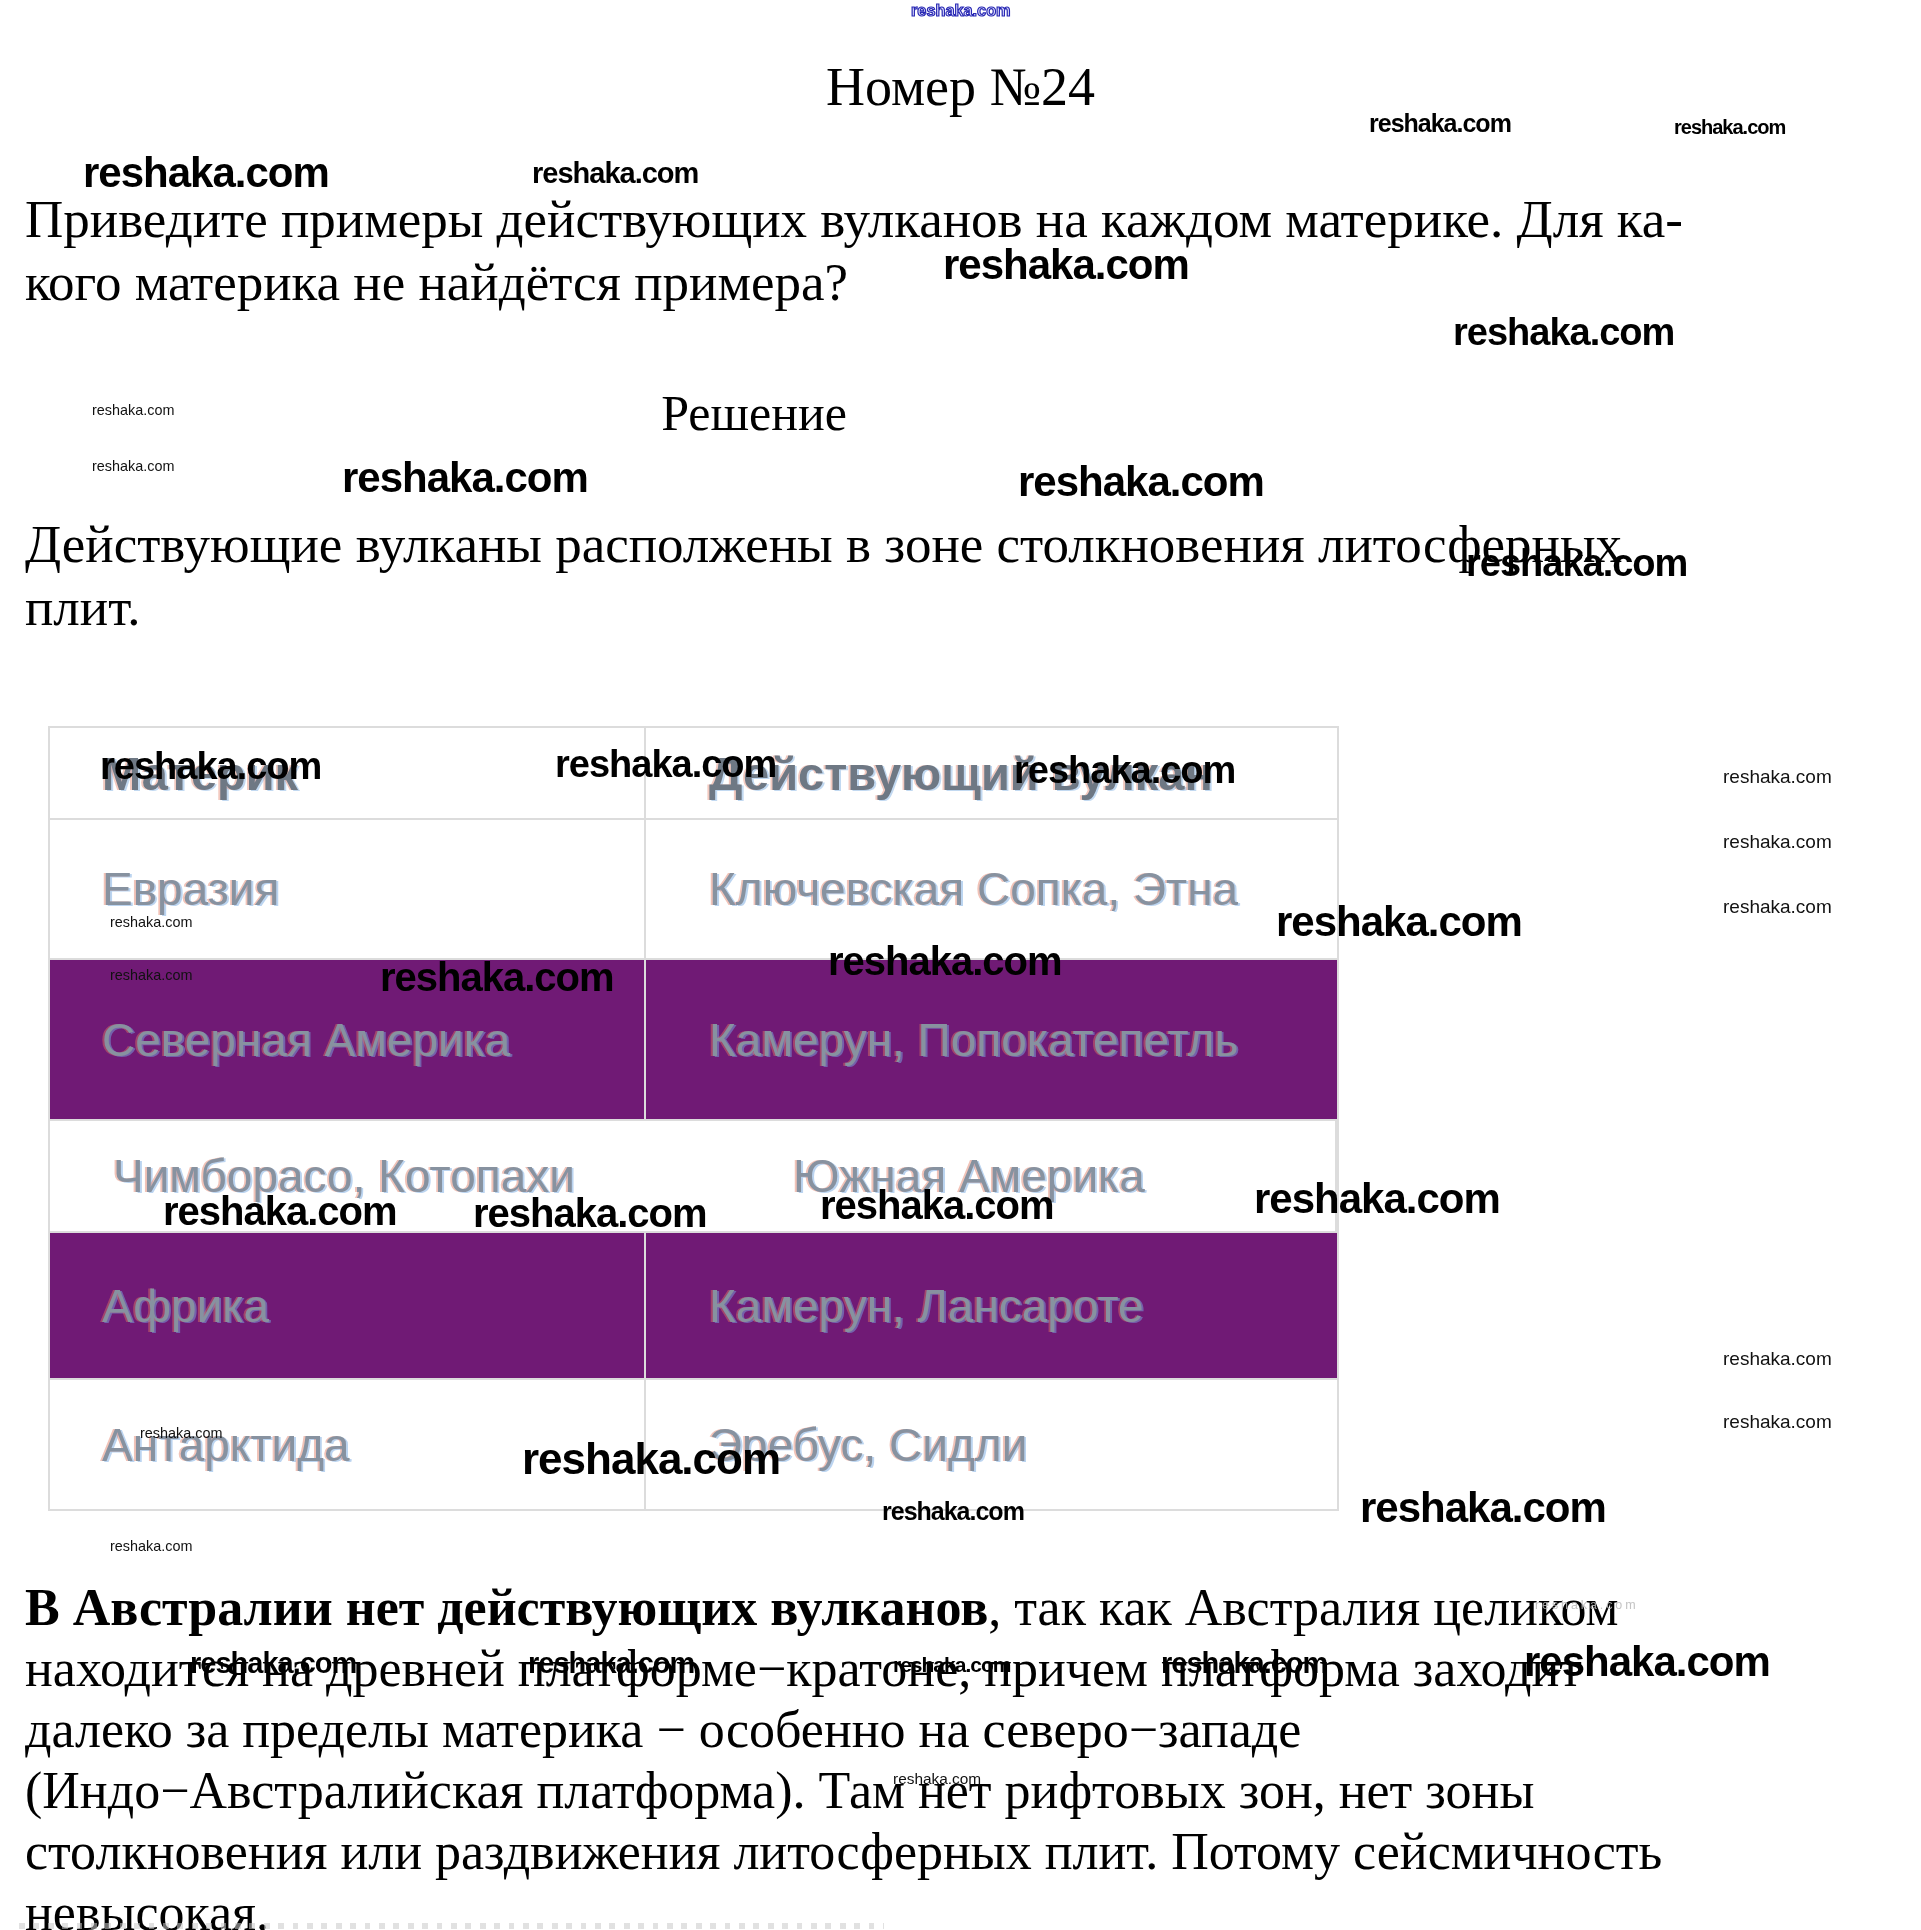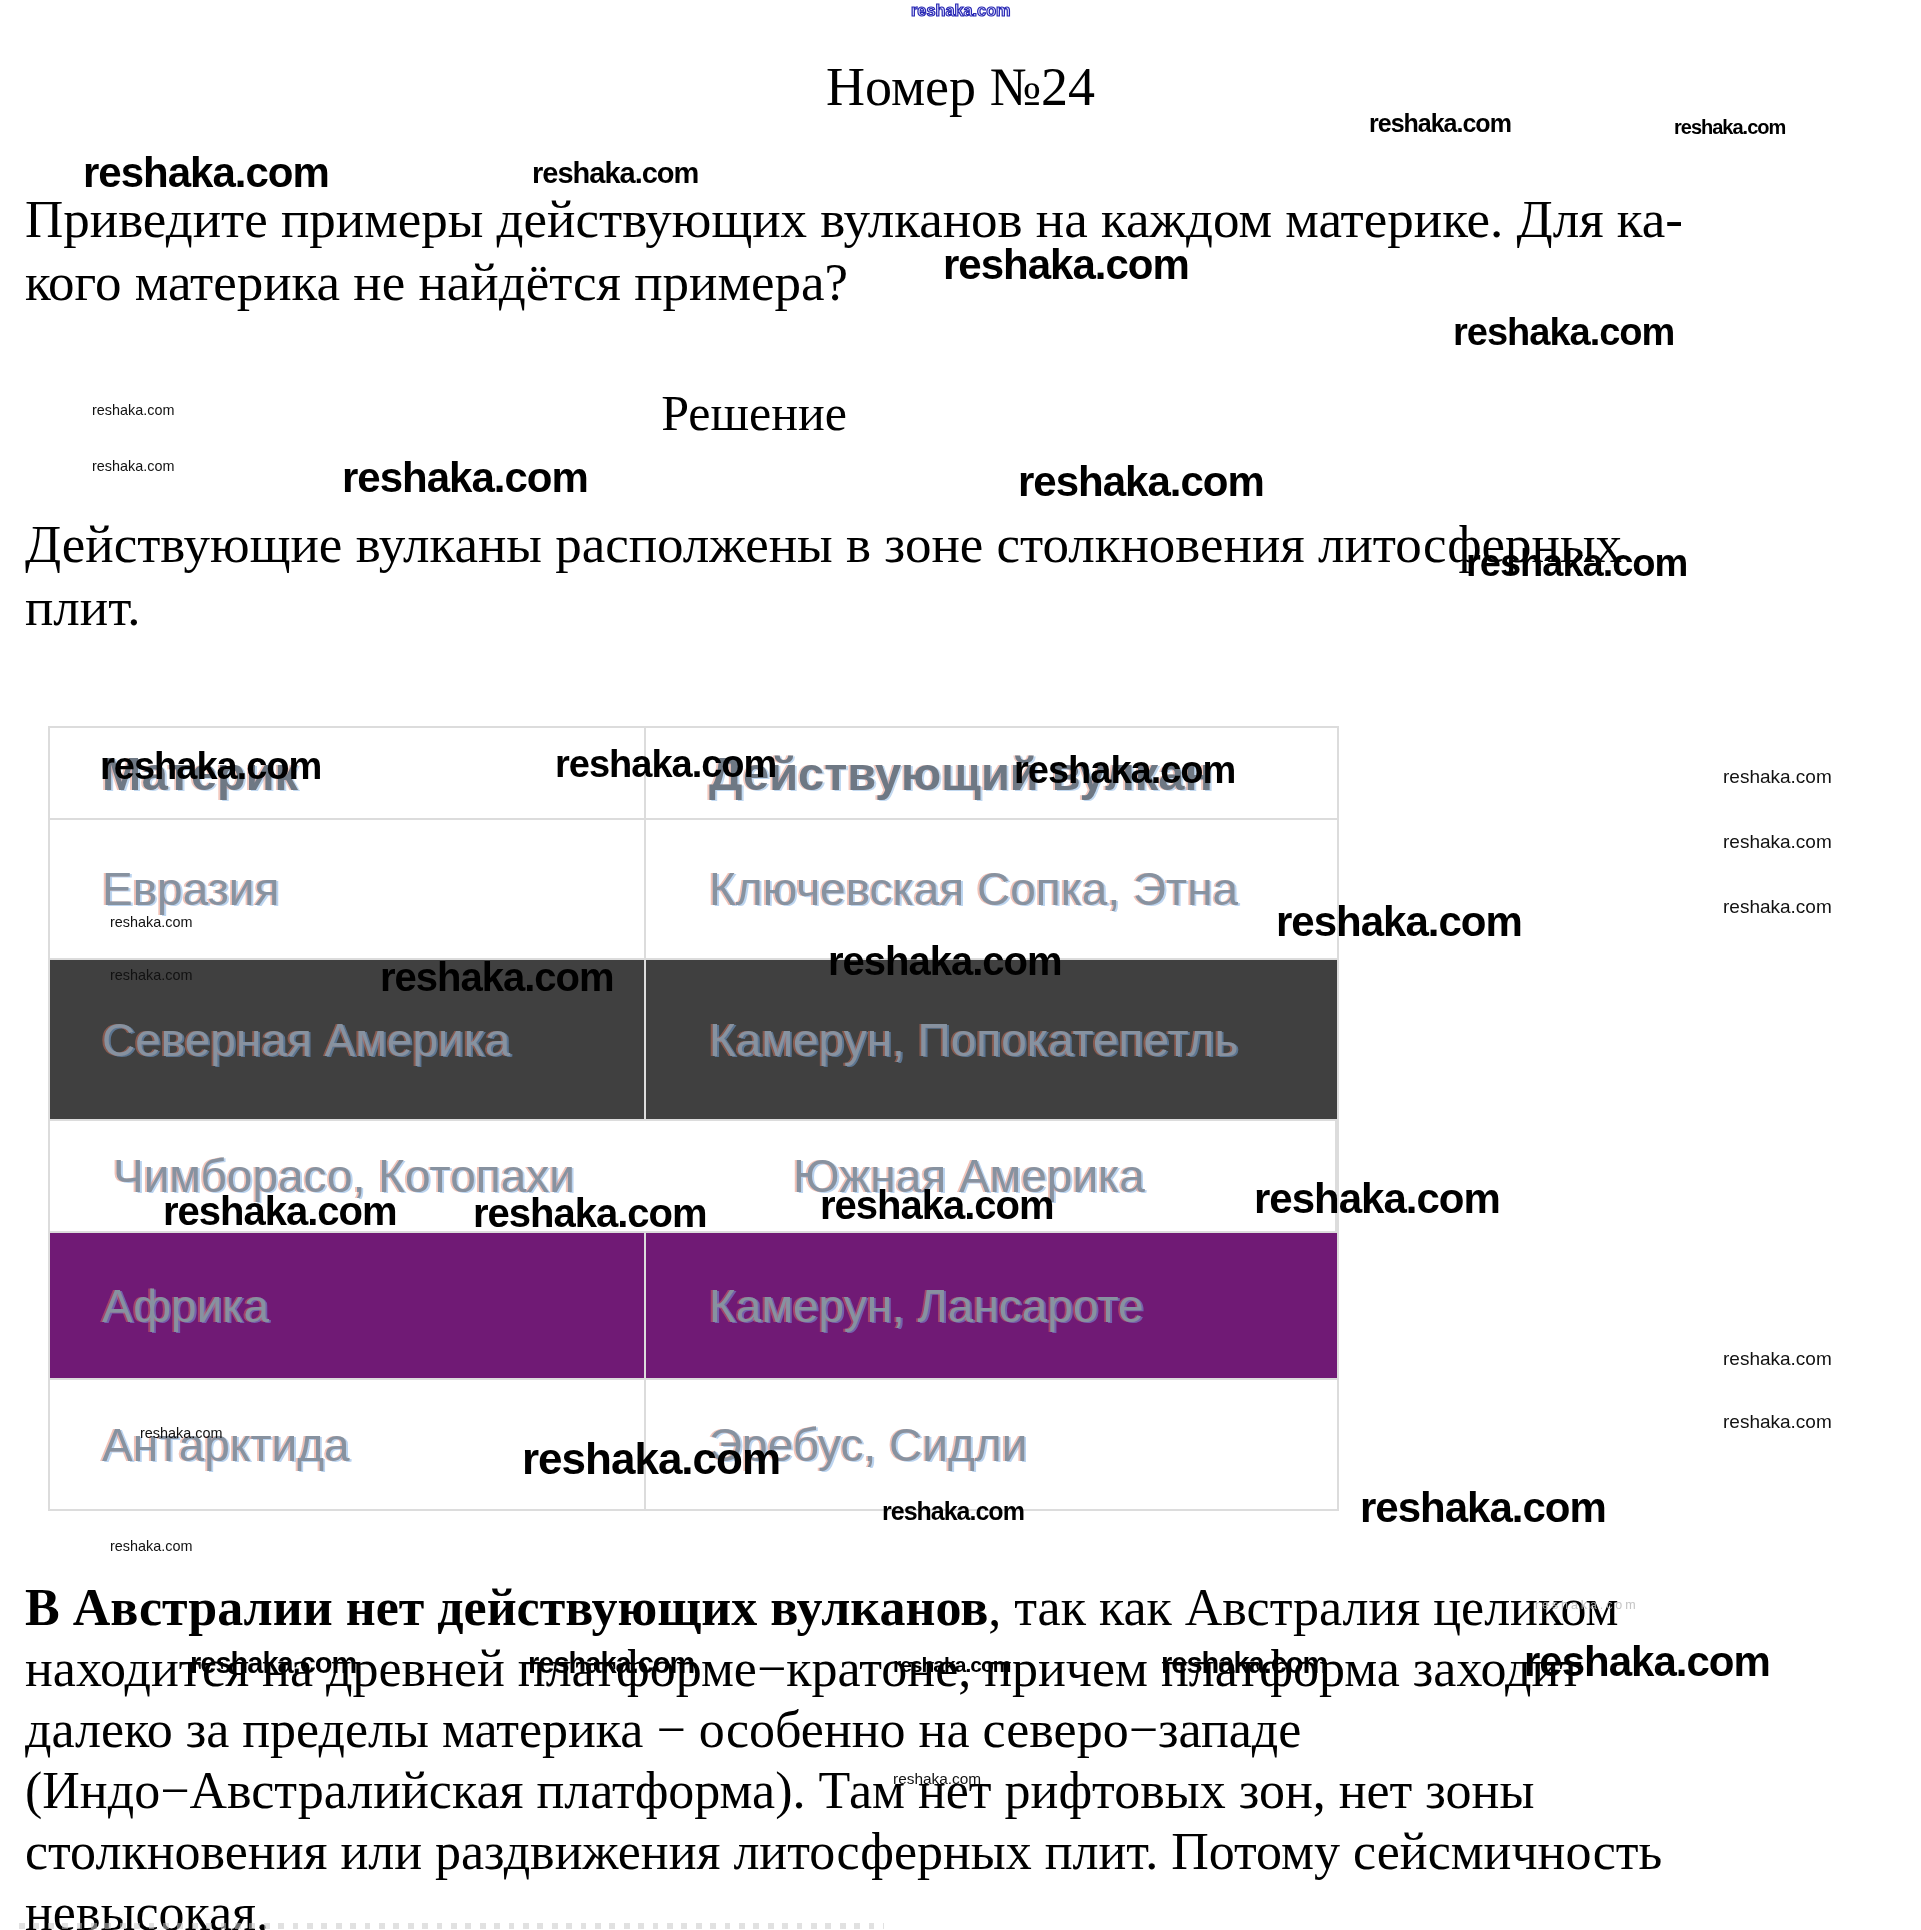--- a/index.html
+++ b/index.html
@@ -27,21 +27,21 @@
   .volcano-table {
     position:absolute; top:726px; left:48px; width:1287px;
     border:2.9px solid #dcdcdc;
     font-family:"Liberation Sans", sans-serif;
     background:#ffffff;
   }
   .t-row { display:flex; border-bottom:2.9px solid #dcdcdc; }
   .t-row:last-child { border-bottom:none; }
   .t-row:nth-child(1) { height:90px; }
   .t-row:nth-child(2) { height:138px; }
-  .t-row:nth-child(3) { height:159px; background:#404040; }
+  .t-row:nth-child(3) { height:159px; background:#701a75; }
   .t-row:nth-child(4) { height:110px; }
   .t-row:nth-child(5) { height:145px; background:#701a75; }
   .t-row:nth-child(6) { height:129px;text-align:center; }
   .t-cell { display:flex; align-items:center; box-sizing:border-box; }
   .t-cell.c1 { width:596px; border-right:2.9px solid #dcdcdc; padding-left:52px; }
   .t-cell.c2 { flex:1; padding-left:63px; }
   .cell-text {
     font-size:46px; color:#8792a0;
     text-shadow:-1.9px 0 rgba(224,122,98,0.45), 1.9px 1px rgba(120,170,225,0.5);
   }

